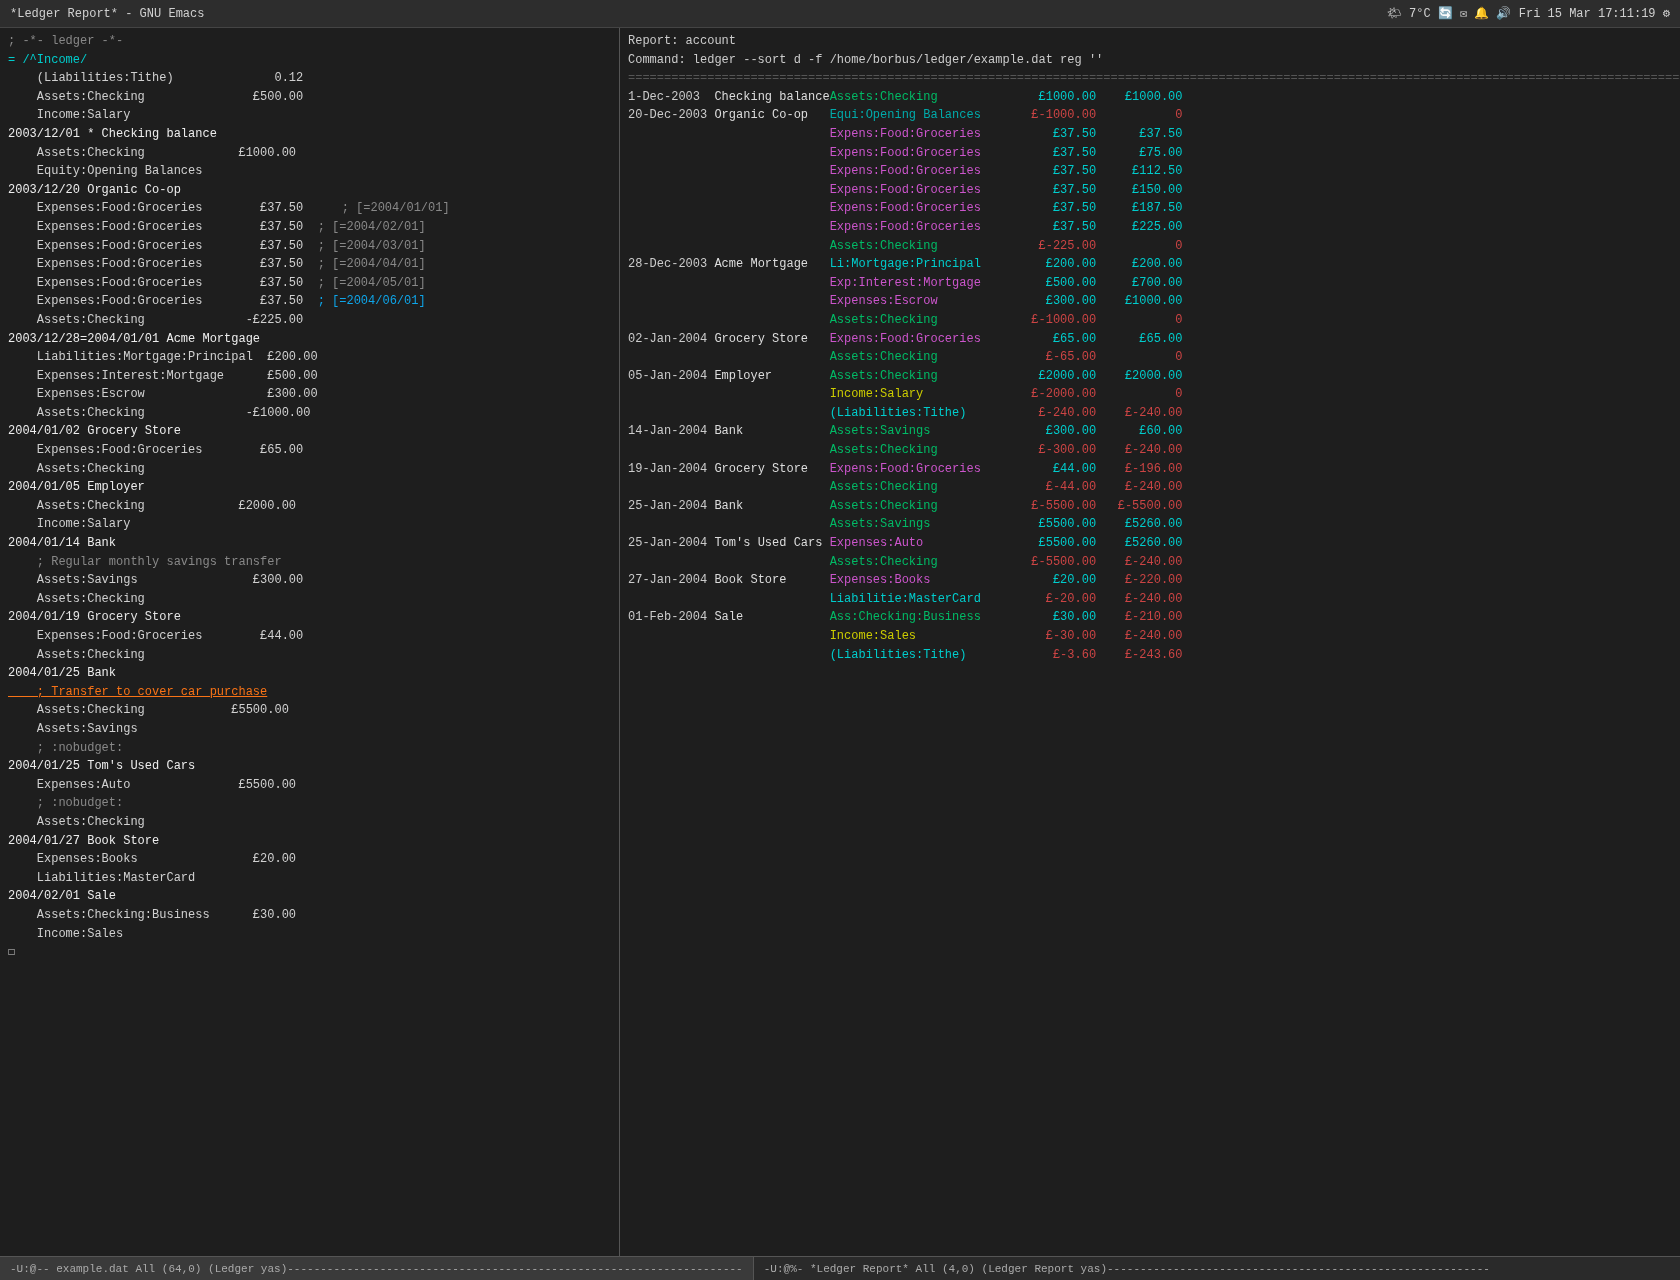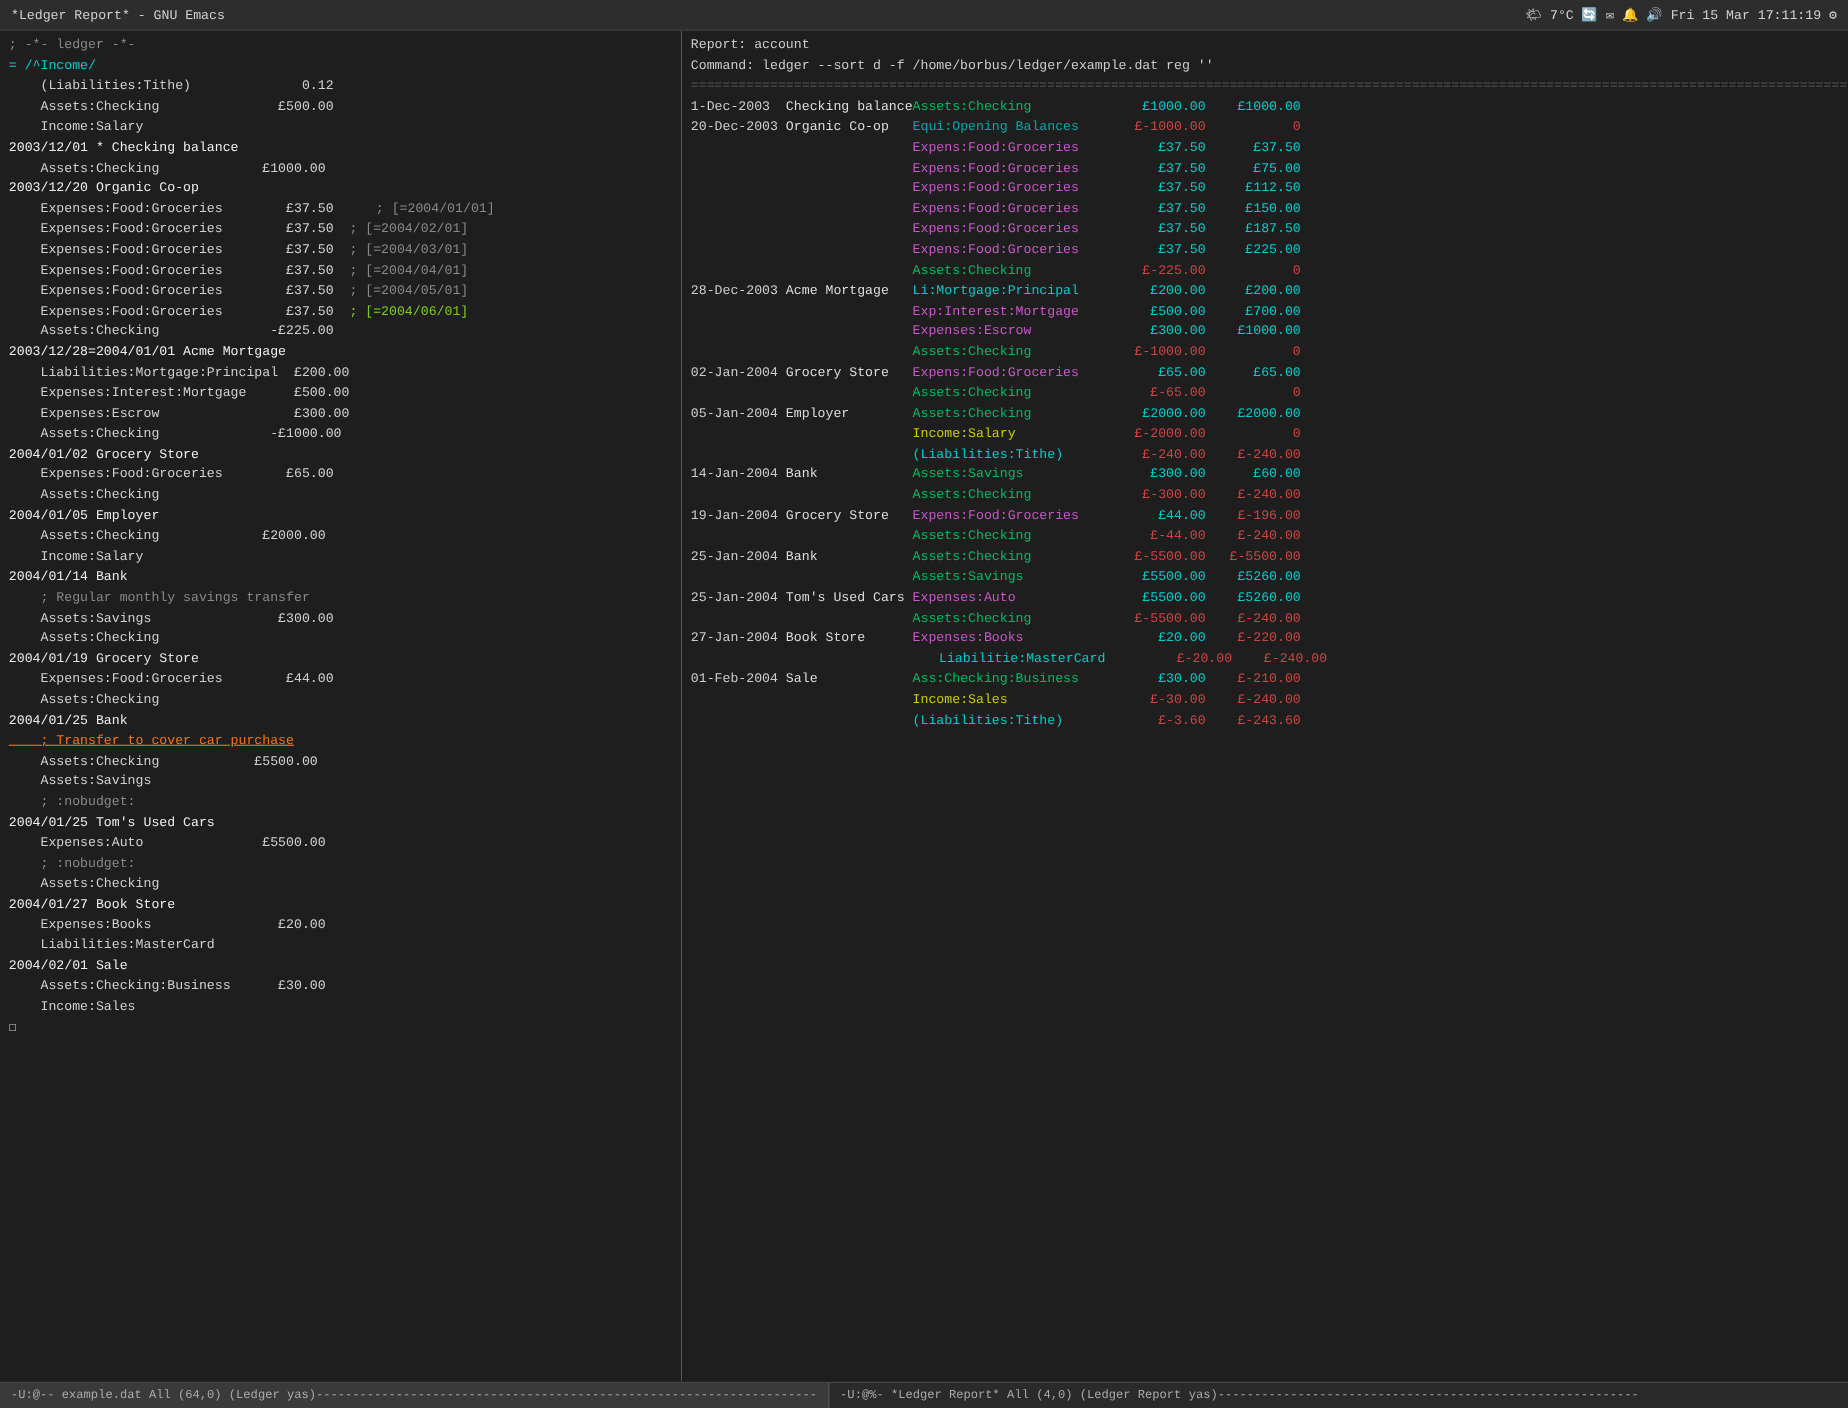--- a/index.html
+++ b/index.html
@@ -81,28 +81,29 @@
   <div class="line" style="color: rgb(136, 136, 136);">; -*- ledger -*-</div>
       <div class="line"></div>
       <div class="line" style="color: rgb(0, 204, 204);">= /^Income/</div>
       <div class="line">    (Liabilities:Tithe)              0.12</div>
       <div class="line"></div>
       <div class="line">    Assets:Checking               £500.00</div>
       <div class="line">    Income:Salary</div>
       <div class="line"></div>
       <div class="line" style="color: rgb(238, 238, 238);">2003/12/01 * Checking balance</div>
       <div class="line">    Assets:Checking             £1000.00</div>
+      <div class="line">    Equity:Opening Balances</div>
       <div class="line"></div>
       <div class="line" style="color: rgb(238, 238, 238);">2003/12/20 Organic Co-op</div>
       <div class="line"><span style="color: rgb(208, 208, 208);">    Expenses:Food:Groceries        £37.50  </span><span style="color: rgb(136, 136, 136); margin-left: 24px;">; [=2004/01/01]</span></div>
       <div class="line"><span style="color: rgb(208, 208, 208);">    Expenses:Food:Groceries        £37.50  </span><span style="color: rgb(136, 136, 136);">; [=2004/02/01]</span></div>
       <div class="line"><span style="color: rgb(208, 208, 208);">    Expenses:Food:Groceries        £37.50  </span><span style="color: rgb(136, 136, 136);">; [=2004/03/01]</span></div>
       <div class="line"><span style="color: rgb(208, 208, 208);">    Expenses:Food:Groceries        £37.50  </span><span style="color: rgb(136, 136, 136);">; [=2004/04/01]</span></div>
       <div class="line"><span style="color: rgb(208, 208, 208);">    Expenses:Food:Groceries        £37.50  </span><span style="color: rgb(136, 136, 136);">; [=2004/05/01]</span></div>
-      <div class="line"><span style="color: rgb(208, 208, 208);">    Expenses:Food:Groceries        £37.50  </span><span style="color: #84cc16;">; [=2004/06/01]</span></div>
+      <div class="line"><span style="color: rgb(208, 208, 208);">    Expenses:Food:Groceries        £37.50  </span><span style="color: #0ea5e9;">; [=2004/06/01]</span></div>
       <div class="line">    Assets:Checking              -£225.00</div>
       <div class="line"></div>
       <div class="line" style="color: rgb(238, 238, 238);">2003/12/28=2004/01/01 Acme Mortgage</div>
       <div class="line">    Liabilities:Mortgage:Principal  £200.00</div>
       <div class="line">    Expenses:Interest:Mortgage      £500.00</div>
       <div class="line">    Expenses:Escrow                 £300.00</div>
       <div class="line">    Assets:Checking              -£1000.00</div>
       <div class="line"></div>
       <div class="line" style="color: rgb(238, 238, 238);">2004/01/02 Grocery Store</div>
       <div class="line">    Expenses:Food:Groceries        £65.00</div>
@@ -166,21 +167,21 @@
       <div class="line"><span style="color: transparent;">            </span><span style="color: rgb(221, 221, 221);">                </span><span style="color: rgb(0, 204, 204);">(Liabilities:Tithe)      </span><span style="color: rgb(204, 68, 68);">    £-240.00</span><span style="color: rgb(204, 68, 68);">    £-240.00</span></div>
       <div class="line"><span style="color: rgb(204, 204, 204);">14-Jan-2004 </span><span style="color: rgb(221, 221, 221);">Bank            </span><span style="color: rgb(0, 187, 102);">Assets:Savings           </span><span style="color: rgb(0, 204, 204);">     £300.00</span><span style="color: rgb(0, 204, 204);">      £60.00</span></div>
       <div class="line"><span style="color: transparent;">            </span><span style="color: rgb(221, 221, 221);">                </span><span style="color: rgb(0, 187, 102);">Assets:Checking          </span><span style="color: rgb(204, 68, 68);">    £-300.00</span><span style="color: rgb(204, 68, 68);">    £-240.00</span></div>
       <div class="line"><span style="color: rgb(204, 204, 204);">19-Jan-2004 </span><span style="color: rgb(221, 221, 221);">Grocery Store   </span><span style="color: rgb(204, 85, 204);">Expens:Food:Groceries    </span><span style="color: rgb(0, 204, 204);">      £44.00</span><span style="color: rgb(204, 68, 68);">    £-196.00</span></div>
       <div class="line"><span style="color: transparent;">            </span><span style="color: rgb(221, 221, 221);">                </span><span style="color: rgb(0, 187, 102);">Assets:Checking          </span><span style="color: rgb(204, 68, 68);">     £-44.00</span><span style="color: rgb(204, 68, 68);">    £-240.00</span></div>
       <div class="line"><span style="color: rgb(204, 204, 204);">25-Jan-2004 </span><span style="color: rgb(221, 221, 221);">Bank            </span><span style="color: rgb(0, 187, 102);">Assets:Checking          </span><span style="color: rgb(204, 68, 68);">   £-5500.00</span><span style="color: rgb(204, 68, 68);">   £-5500.00</span></div>
       <div class="line"><span style="color: transparent;">            </span><span style="color: rgb(221, 221, 221);">                </span><span style="color: rgb(0, 187, 102);">Assets:Savings           </span><span style="color: rgb(0, 204, 204);">    £5500.00</span><span style="color: rgb(0, 204, 204);">    £5260.00</span></div>
       <div class="line"><span style="color: rgb(204, 204, 204);">25-Jan-2004 </span><span style="color: rgb(221, 221, 221);">Tom's Used Cars </span><span style="color: rgb(204, 85, 204);">Expenses:Auto            </span><span style="color: rgb(0, 204, 204);">    £5500.00</span><span style="color: rgb(0, 204, 204);">    £5260.00</span></div>
       <div class="line"><span style="color: transparent;">            </span><span style="color: rgb(221, 221, 221);">                </span><span style="color: rgb(0, 187, 102);">Assets:Checking          </span><span style="color: rgb(204, 68, 68);">   £-5500.00</span><span style="color: rgb(204, 68, 68);">    £-240.00</span></div>
       <div class="line"><span style="color: rgb(204, 204, 204);">27-Jan-2004 </span><span style="color: rgb(221, 221, 221);">Book Store      </span><span style="color: rgb(204, 85, 204);">Expenses:Books           </span><span style="color: rgb(0, 204, 204);">      £20.00</span><span style="color: rgb(204, 68, 68);">    £-220.00</span></div>
-      <div class="line"><span style="color: transparent;">            </span><span style="color: rgb(221, 221, 221);">                </span><span style="color: rgb(0, 204, 204); margin-left: 24px;">Liabilitie:MasterCard    </span><span style="color: rgb(204, 68, 68);">     £-20.00</span><span style="color: rgb(204, 68, 68);">    £-240.00</span></div>
+      <div class="line"><span style="color: transparent;">            </span><span style="color: rgb(221, 221, 221);">                </span><span style="color: rgb(0, 204, 204);">Liabilitie:MasterCard    </span><span style="color: rgb(204, 68, 68);">     £-20.00</span><span style="color: rgb(204, 68, 68);">    £-240.00</span></div>
       <div class="line"><span style="color: rgb(204, 204, 204);">01-Feb-2004 </span><span style="color: rgb(221, 221, 221);">Sale            </span><span style="color: rgb(0, 187, 102);">Ass:Checking:Business    </span><span style="color: rgb(0, 204, 204);">      £30.00</span><span style="color: rgb(204, 68, 68);">    £-210.00</span></div>
       <div class="line"><span style="color: transparent;">            </span><span style="color: rgb(221, 221, 221);">                </span><span style="color: rgb(204, 204, 0);">Income:Sales             </span><span style="color: rgb(204, 68, 68);">     £-30.00</span><span style="color: rgb(204, 68, 68);">    £-240.00</span></div>
       <div class="line"><span style="color: transparent;">            </span><span style="color: rgb(221, 221, 221);">                </span><span style="color: rgb(0, 204, 204);">(Liabilities:Tithe)      </span><span style="color: rgb(204, 68, 68);">      £-3.60</span><span style="color: rgb(204, 68, 68);">    £-243.60</span></div>
     </div>
 </div>
 
 <div class="status-bar">
   <div class="status-left">
     <span>-U:@--  example.dat    All (64,0)    (Ledger yas)---------------------------------------------------------------------</span>
   </div>

